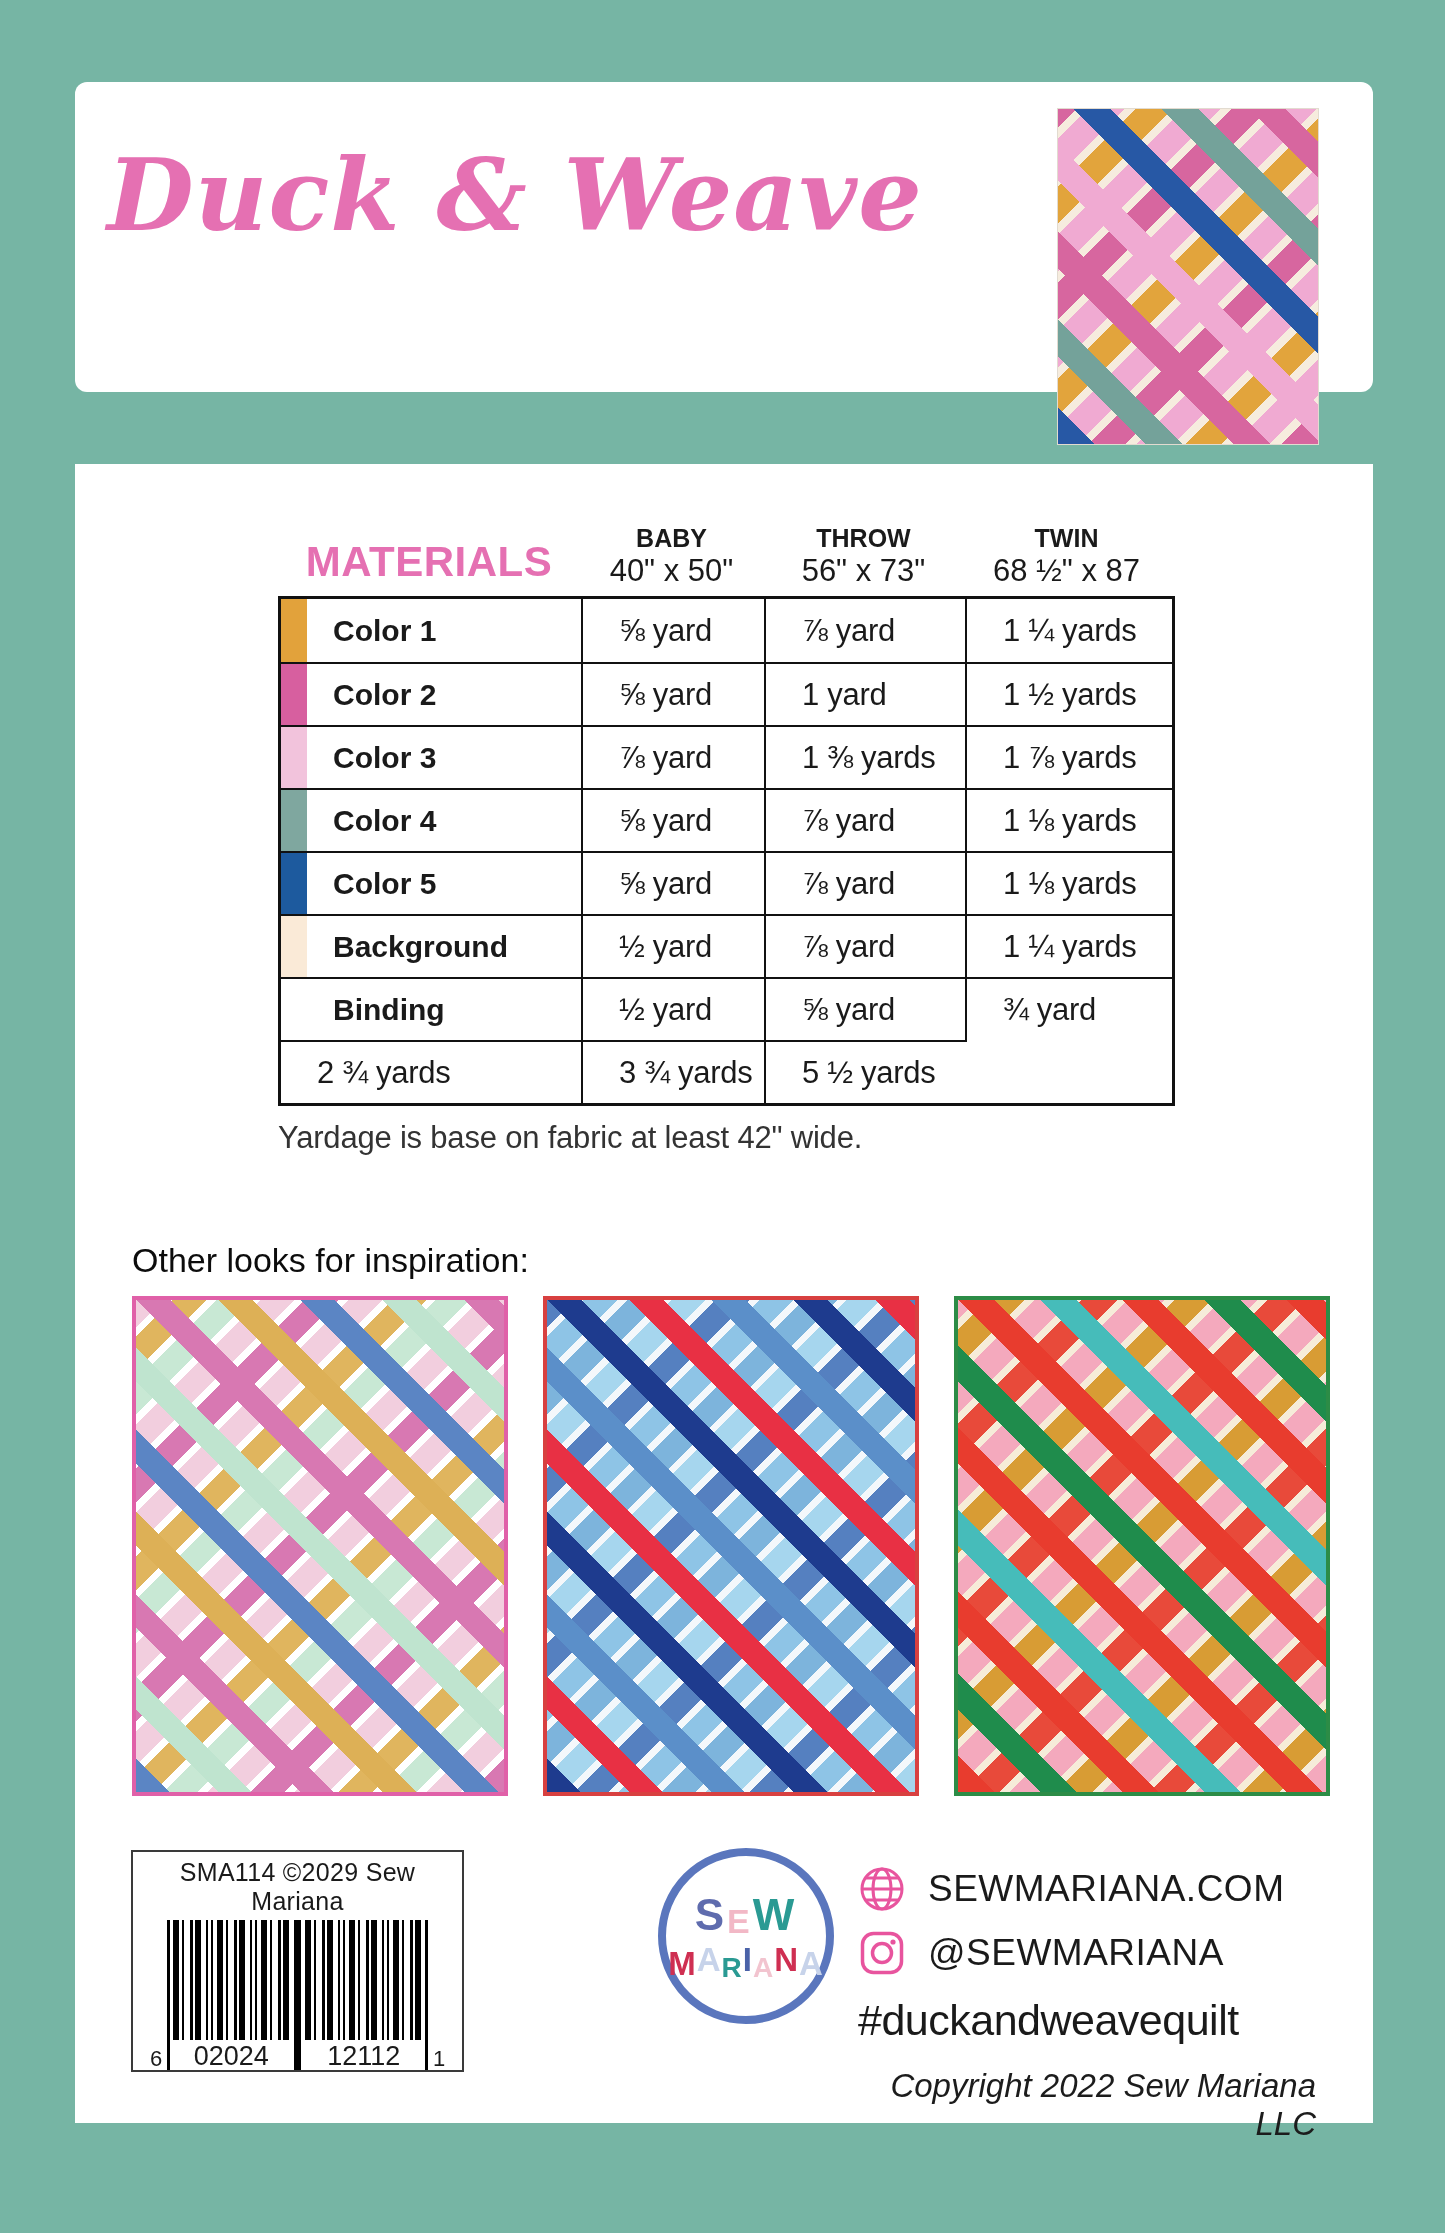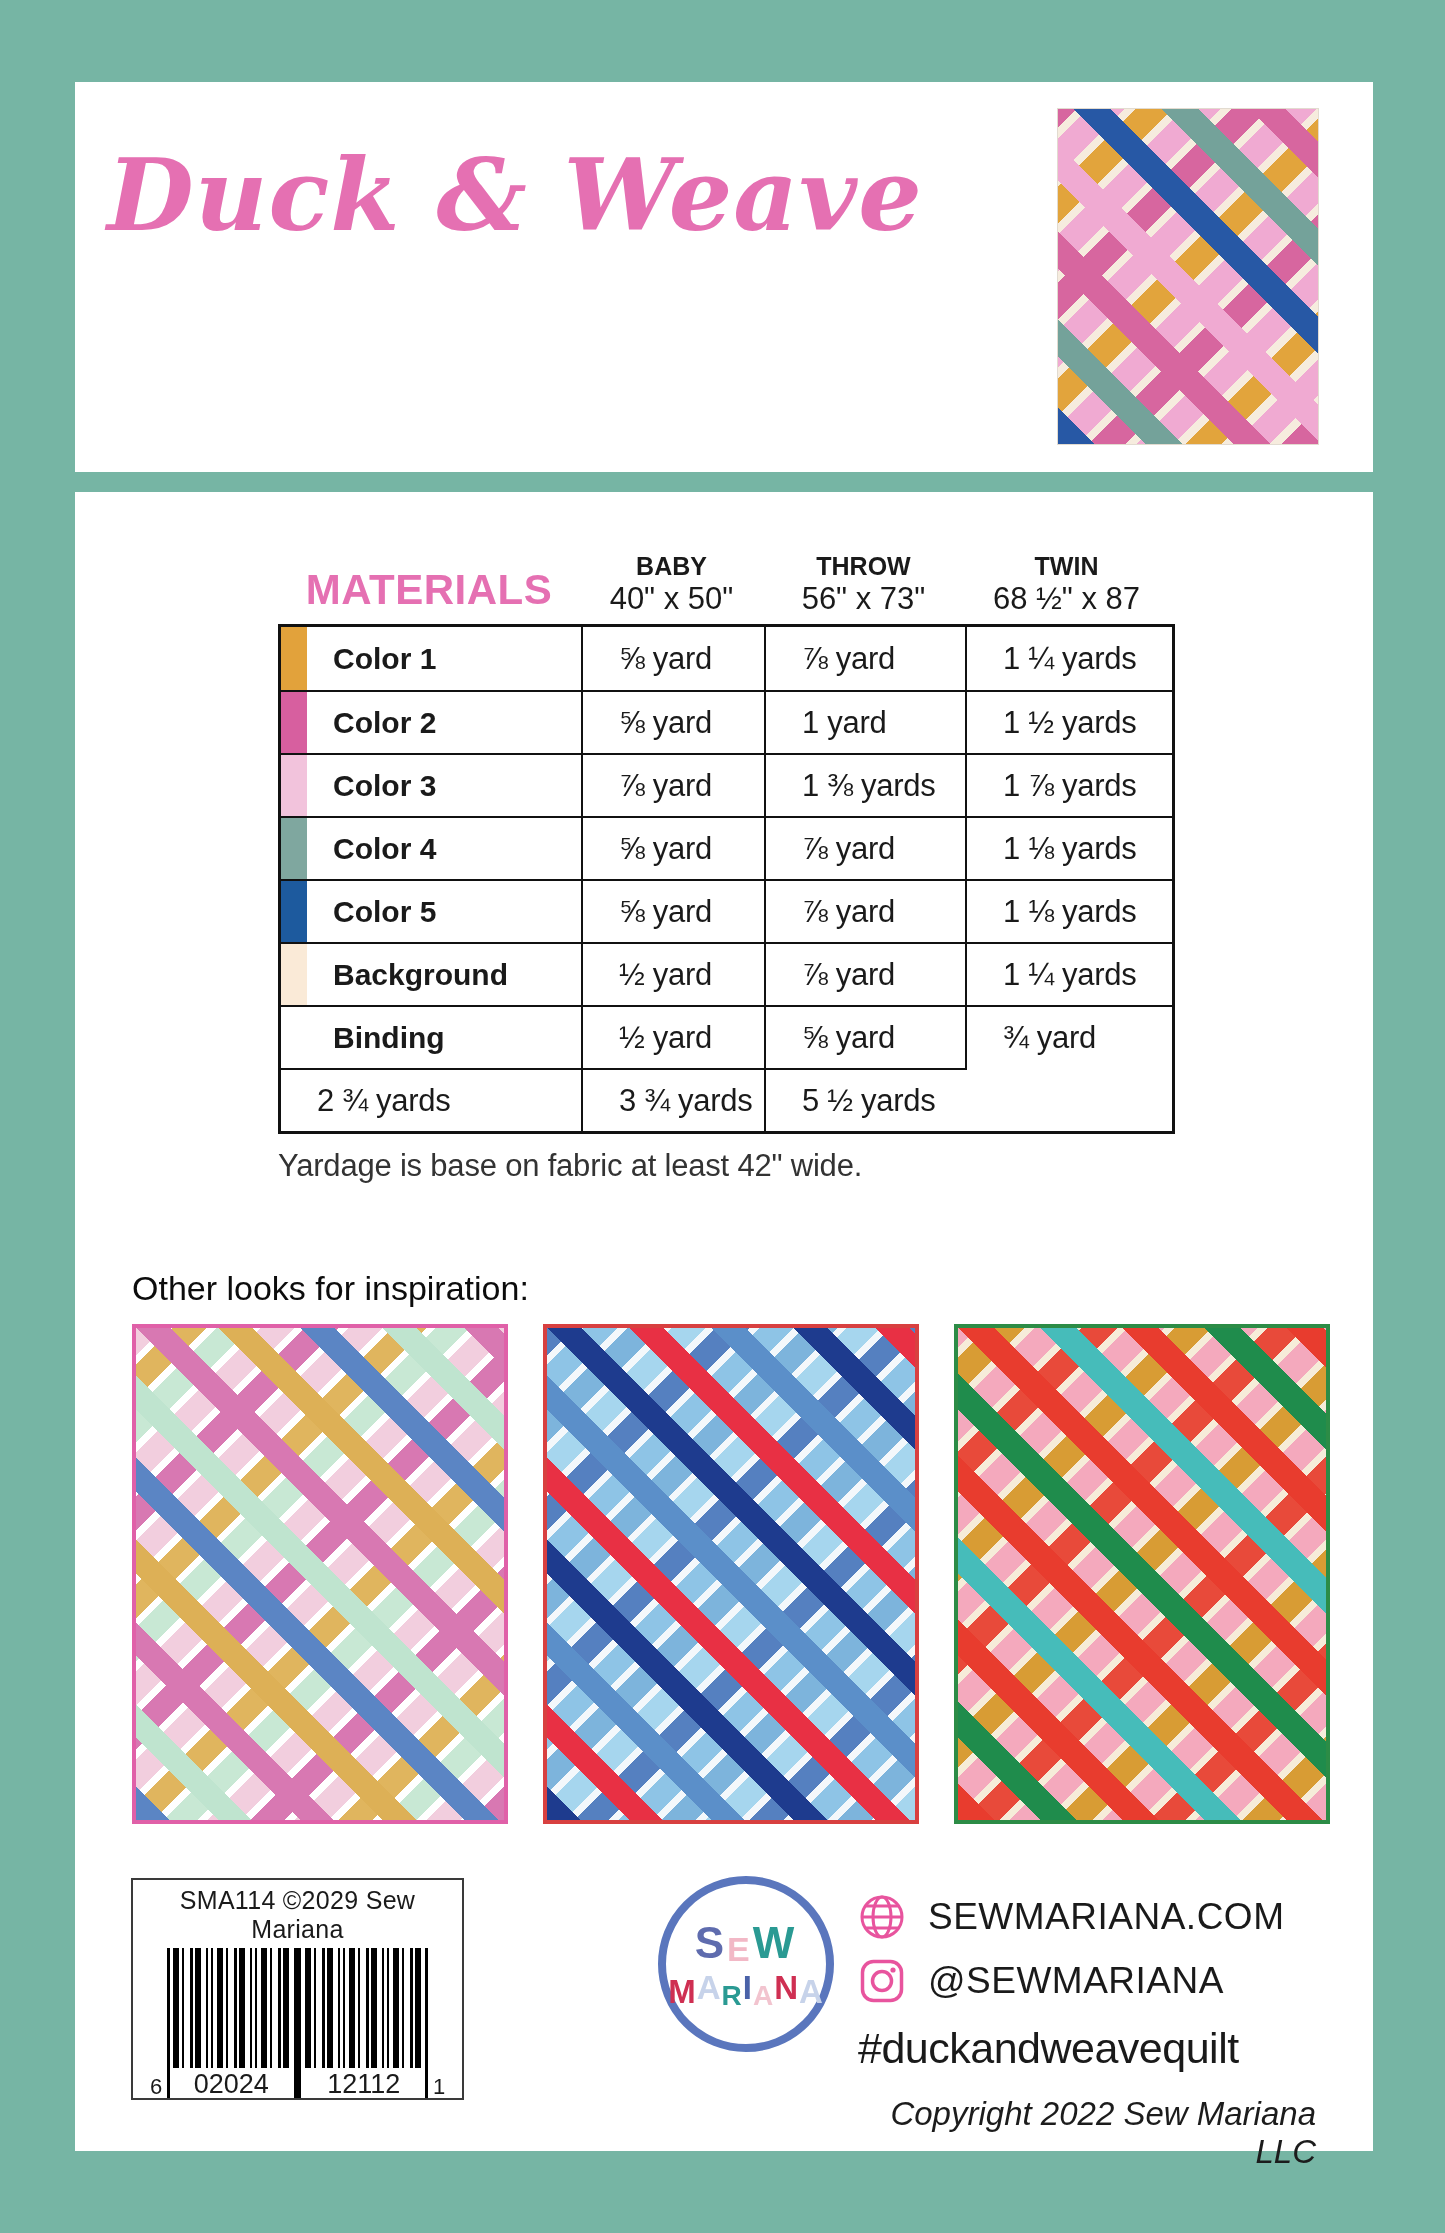--- a/index.html
+++ b/index.html
@@ -2,22 +2,22 @@
 <html style="--teal: #76b5a4; --pink: #e570b2; --iconpink: #e8549e; --ring: #5a76bd; --ink: #1a1a1a;"><head>
 <meta charset="utf-8">
 <style>
   :root{
     --teal:#76b5a4; --pink:#e570b2; --iconpink:#e8549e; --ring:#5a76bd; --ink:#1a1a1a;
   }
   *{margin:0;padding:0;box-sizing:border-box;}
   html,body{width:1445px;height:2233px;}
   body{background:var(--teal);font-family:"Liberation Sans","DejaVu Sans",sans-serif;color:var(--ink);position:relative;overflow:hidden;}
   .sheet{position:absolute;left:75px;width:1298px;background:#fff;}
-  .header-sheet{top:82px;height:390px;}
-  .main-sheet{top:492px;height:1659px;}
+  .header-sheet{top:82px;height:310px;border-radius:12px;}
+  .main-sheet{top:464px;height:1659px;}
 
   
   .title-wrap{position:absolute;left:32px;top:58px;width:660px;}
   .title{font-family:"DejaVu Serif",serif;font-style:italic;font-weight:700;font-size:100px;line-height:1.1;color:var(--pink);white-space:nowrap;letter-spacing:1px;}
   .subtitle{margin-top:18px;text-align:right;padding-right:28px;font-size:36px;font-weight:700;color:var(--pink);}
   .hero-quilt{position:absolute;right:54px;top:26px;width:262px;height:337px;border:1px solid #e2dbd0;}
 
   
   .materials{position:absolute;left:203px;top:60px;width:897px;}
   .mhead{display:grid;grid-template-columns:302px 183px 201px 205px;align-items:end;padding-bottom:8px;}

